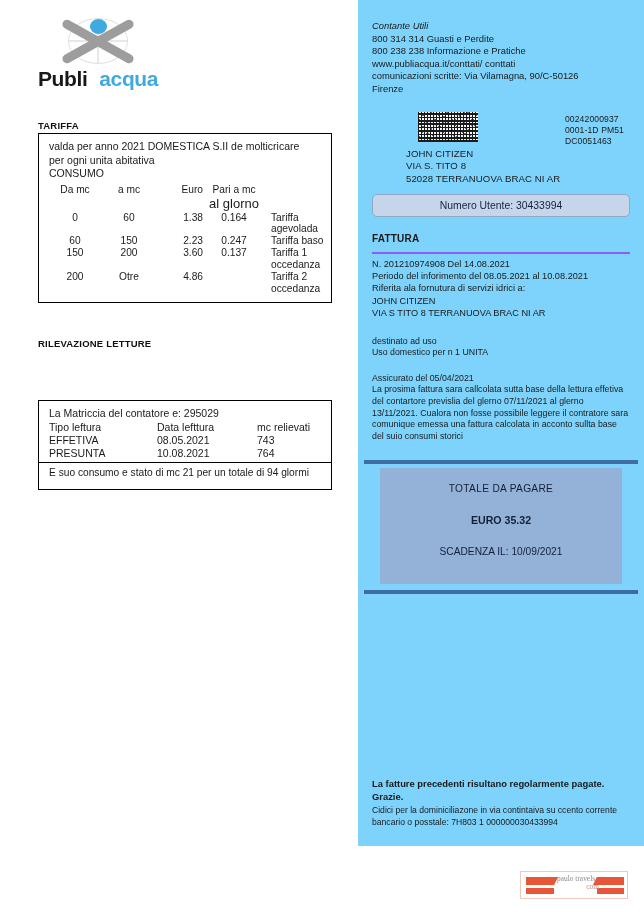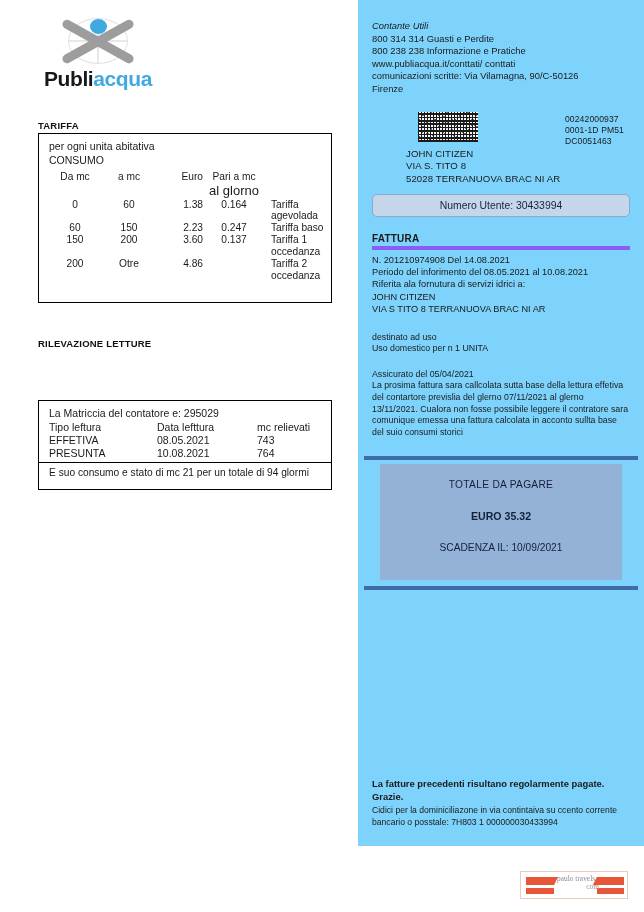--- a/index.html
+++ b/index.html
@@ -65,21 +65,21 @@
   #brand-x-a { transform: rotate(29deg); }
   #brand-x-b { transform: rotate(-29deg); }
   #brand-wordmark {
     text-align: center;
     font-size: 21px;
     font-weight: bold;
     letter-spacing: -0.4px;
     margin-top: 3px;
   }
   #brand-wordmark .w1 { color: #18181c; text-align: right; }
-  #brand-wordmark .w2 { color: #3fa9e0; }
+  #brand-wordmark .w2 { color: #3fa9e0; padding-left: 12px; }
 
   .section-label {
     position: absolute;
     font-size: 9.5px;
     font-weight: bold;
     letter-spacing: 0.2px;
     color: #111;
   }
 
   .boxed {
@@ -214,22 +214,22 @@
     font-size: 10.4px;
     padding: 5px 0;
     color: #14233a;
   }
 
   #fattura-heading {
     margin-top: 16px;
     font-size: 10px;
     font-weight: bold;
     letter-spacing: 0.2px;
-    padding-bottom: 2px;
-    border-bottom: 4px solid #8b5cf6;
+    padding-bottom: 8px;
+    border-bottom: 2px solid #8b5cf6;
   }
   #fattura-details {
     margin-top: 4px;
     font-size: 9.2px;
     line-height: 12.4px;
   }
   #destinato-block {
     margin-top: 16px;
     font-size: 8.8px;
     line-height: 11.6px;
@@ -322,20 +322,21 @@
       <div id="brand-drop"></div>
       <div id="brand-x-a"></div>
       <div id="brand-x-b"></div>
     </div>
     <div id="brand-wordmark"><span class="w1">Publi</span><span class="w2">acqua</span></div>
   </div>
 
   <div class="section-label" id="tariffa-label">TARIFFA</div>
 
   <div class="boxed" id="tariffa-box">
+    <div class="tariffa-line">valda per anno 2021 DOMESTICA S.II de molticricare</div>
     <div class="tariffa-line">per ogni unita abitativa</div>
     <div class="tariffa-line">CONSUMO</div>
 
     <table id="tariffa-table">
       <thead>
         <tr>
           <th class="c-damc">Da mc</th>
           <th class="c-amc">a mc</th>
           <th class="c-euro">Euro</th>
           <th class="c-pari">Pari a mc</th>

